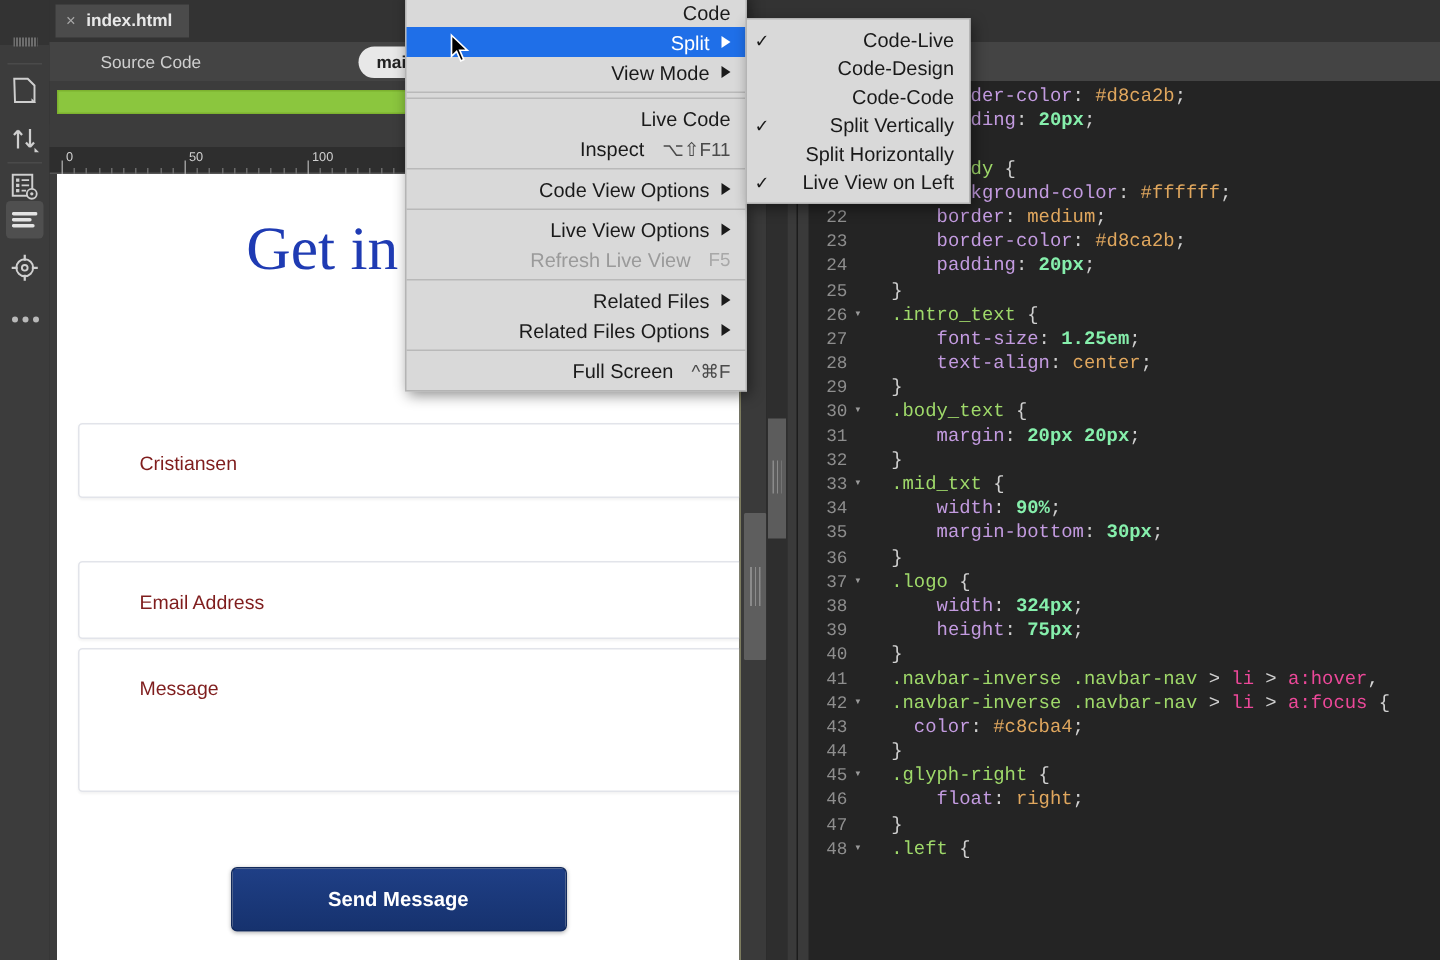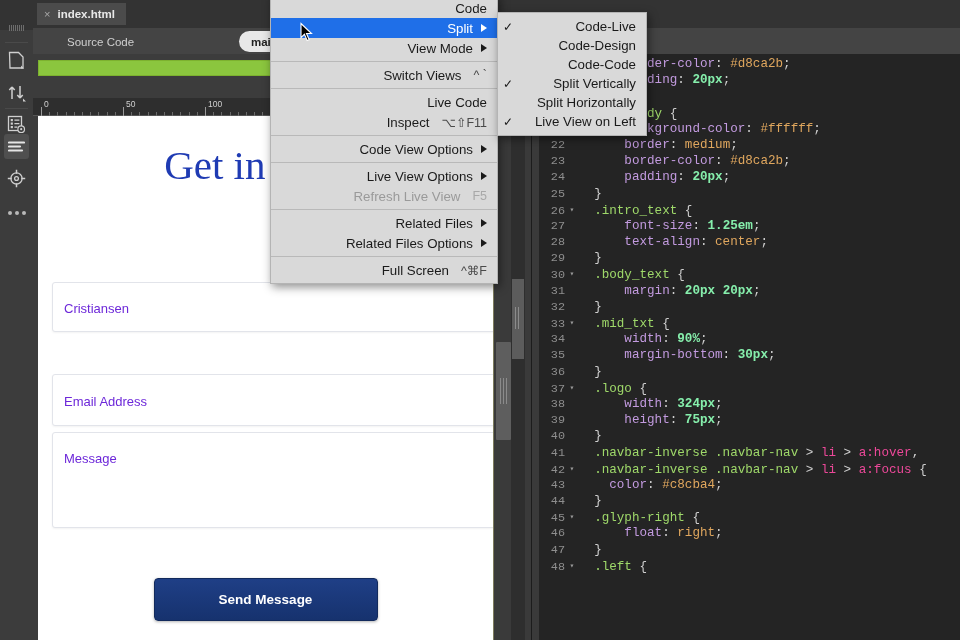--- a/index.html
+++ b/index.html
@@ -92,21 +92,21 @@
   .page-hero h1 {
     font-family: "Liberation Serif", serif;
     font-size: 41px; font-weight: normal; color: #1f3bb3; white-space: nowrap;
   }
   .field {
     position: absolute; left: 14px; width: 480px;
     background: #ffffff; border: 1px solid #e2e4ea; border-radius: 3px;
     box-shadow: 0 1px 2px rgba(0,0,0,0.05);
   }
   .field .ph {
-    position: absolute; left: 11px; font-size: 13px; color: #6d28d9;
+    position: absolute; left: 40px; font-size: 13px; color: #7f1d1d;
     font-family: "Liberation Sans", sans-serif;
   }
   #f-name { top: 166px; height: 50px; }
   #f-name .ph { top: 18px; }
   #f-email { top: 240px; height: 52px; margin-top: 18px; }
   #f-email .ph { top: 19px; }
   #f-msg { top: 316px; height: 96px; }
   #f-msg .ph { top: 18px; }
   .sendwrap {
     position: absolute; left: 0; top: 462px; width: 455px;
@@ -452,24 +452,20 @@
       </div>
       <div class="mi hl">
         <span class="lbl">Split</span>
         <span class="arrow"></span>
       </div>
       <div class="mi">
         <span class="lbl">View Mode</span>
         <span class="arrow"></span>
       </div>
       <div class="msep"></div>
-      <div class="mi">
-        <span class="lbl">Switch Views</span>
-        <span class="sc">^ `</span>
-      </div>
       <div class="msep"></div>
       <div class="mi">
         <span class="lbl">Live Code</span>
       </div>
       <div class="mi">
         <span class="lbl">Inspect</span>
         <span class="sc">⌥⇧F11</span>
       </div>
       <div class="msep"></div>
       <div class="mi">

